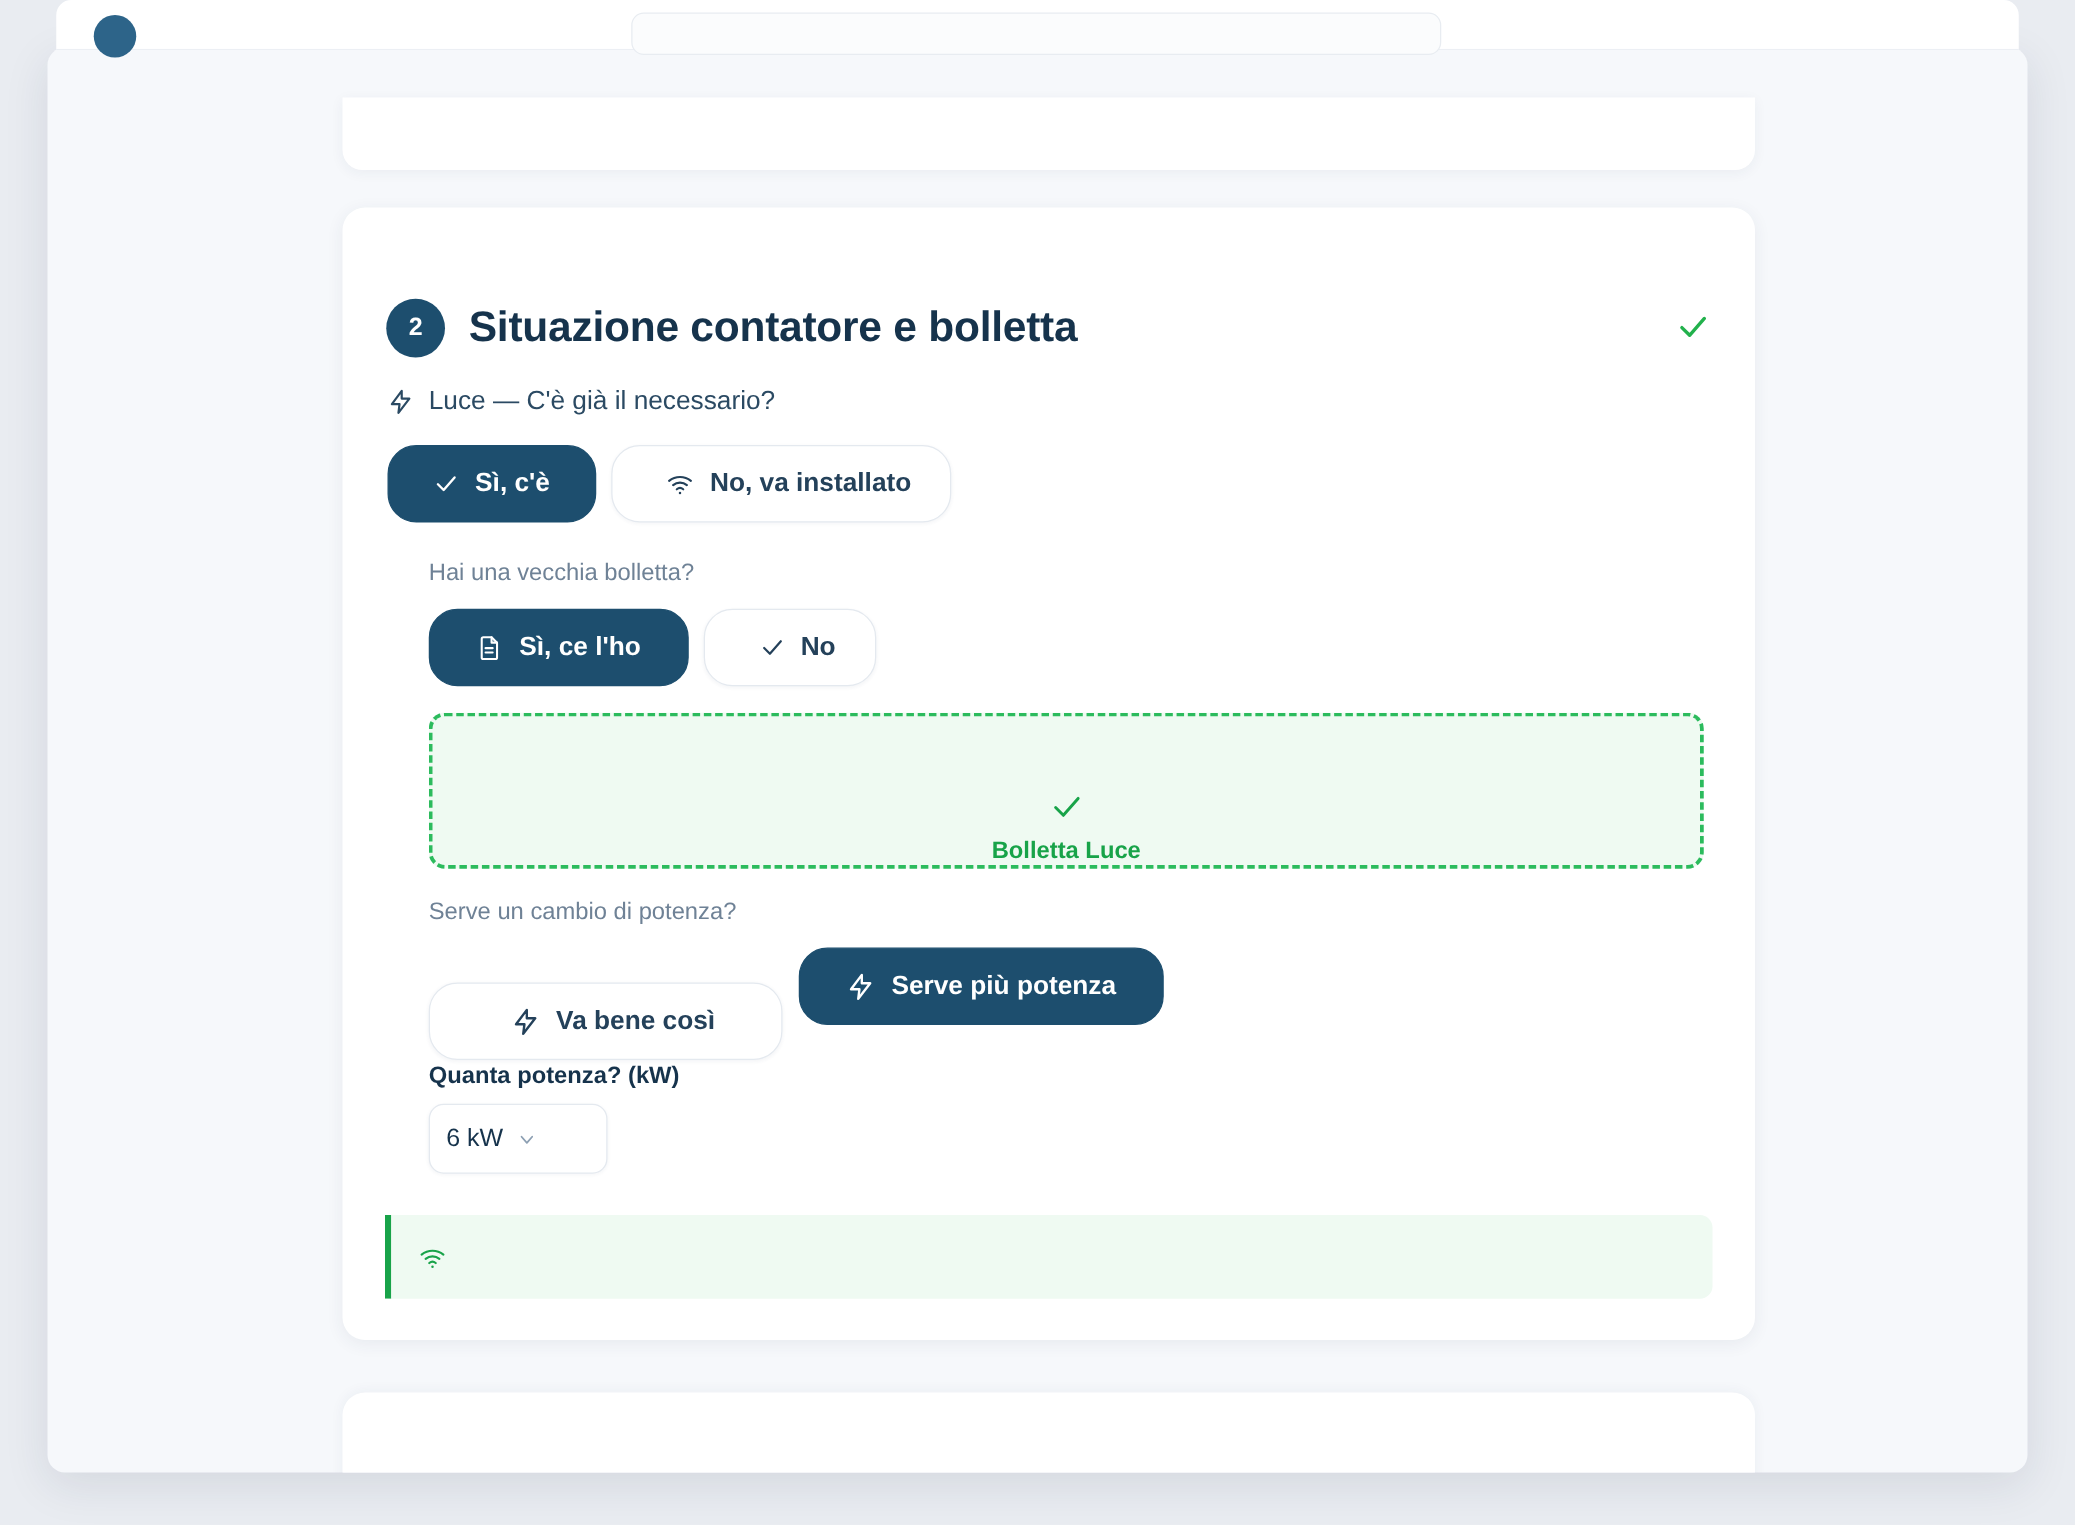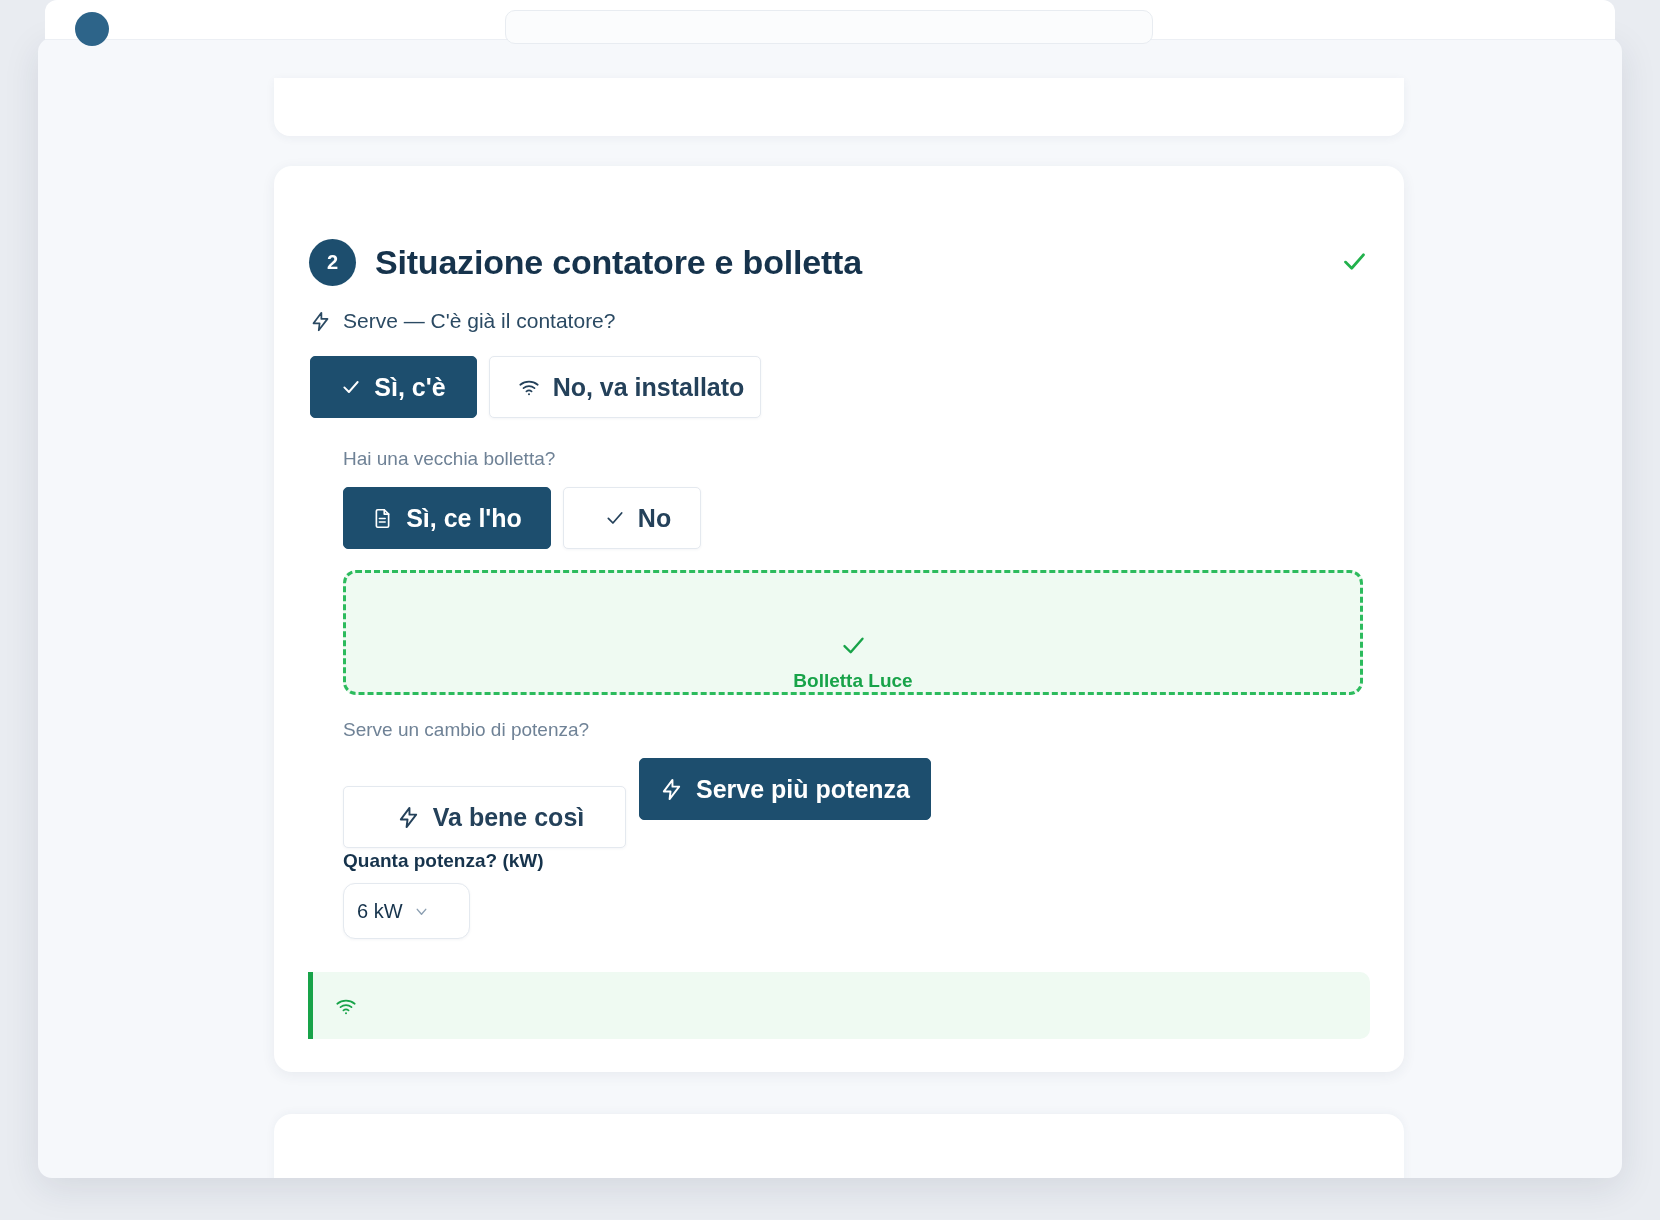--- a/index.html
+++ b/index.html
@@ -119,22 +119,22 @@
     position: absolute;
     font-size: 19px; font-weight: 700; color: #16334c;
   }
   #lbl-kw { left: 69px; top: 684px; }
 
   
   .btn {
     position: absolute;
     display: inline-flex; align-items: center; justify-content: center;
     gap: 13px;
-    border-radius: 5px;
-    font-size: 25px; font-weight: 700;
+    border-radius: 23px;
+    font-size: 21px; font-weight: 700;
     cursor: pointer;
     white-space: nowrap;
   }
   .btn.primary {
     background: #1d4e6e; color: #ffffff; border: 1px solid #1d4e6e;
   }
   .btn.ghost {
     background: #ffffff; color: #24415a;
     border: 1px solid #e4e9ef;
     box-shadow: 0 1px 3px rgba(40,60,90,.05);
@@ -162,21 +162,21 @@
     cursor: pointer;
   }
   #dropzone-label {
     font-size: 19px; font-weight: 700; color: #18a349;
   }
 
   
   #kw-select {
     position: absolute;
     left: 69px; top: 717px;
-    width: 127px; height: 56px;
+    width: 143px; height: 56px;
     background: #fff;
     border: 1px solid #e4e9ef;
     border-radius: 12px;
     display: flex; align-items: center;
     padding: 0 13px;
     gap: 10px;
     cursor: pointer;
     box-shadow: 0 1px 3px rgba(40,60,90,.05);
   }
   #kw-value { font-size: 20px; color: #16334c; }
@@ -227,21 +227,21 @@
         <polyline points="4,12.5 9.5,18 20,6"></polyline>
       </svg>
     </span>
 
     <div class="q-line" id="q-luce">
       <span>
         <svg width="21" height="21" viewBox="0 0 24 24" fill="none" stroke="#2b4a63" stroke-width="2" stroke-linecap="round" stroke-linejoin="round">
           <polygon points="13,2 4,14 11,14 10,22 20,9 13,9"></polygon>
         </svg>
       </span>
-      <span>Serve — C'è già il contatore?</span>
+      <span>Luce — C'è già il necessario?</span>
     </div>
 
     <button class="btn primary" id="btn-si-ce">
       <span>
         <svg width="20" height="20" viewBox="0 0 24 24" fill="none" stroke="#ffffff" stroke-width="2.3" stroke-linecap="round" stroke-linejoin="round">
           <polyline points="4,12.5 9.5,18 20,6"></polyline>
         </svg>
       </span>
       <span>Sì, c'è</span>
     </button>

